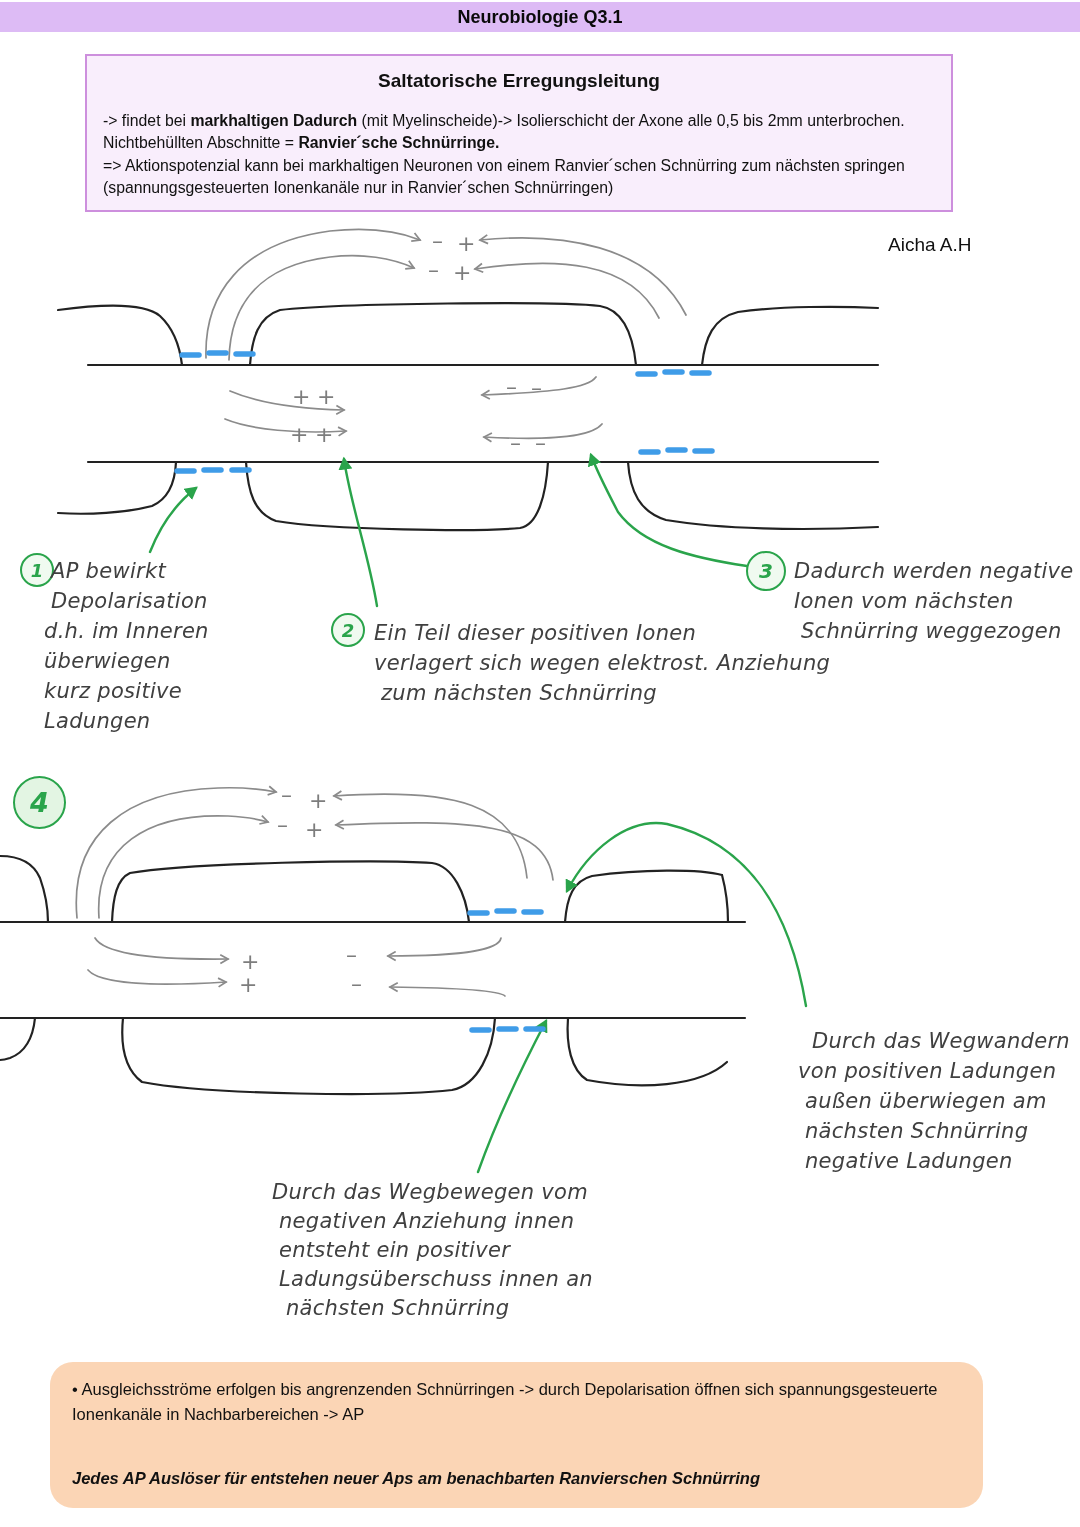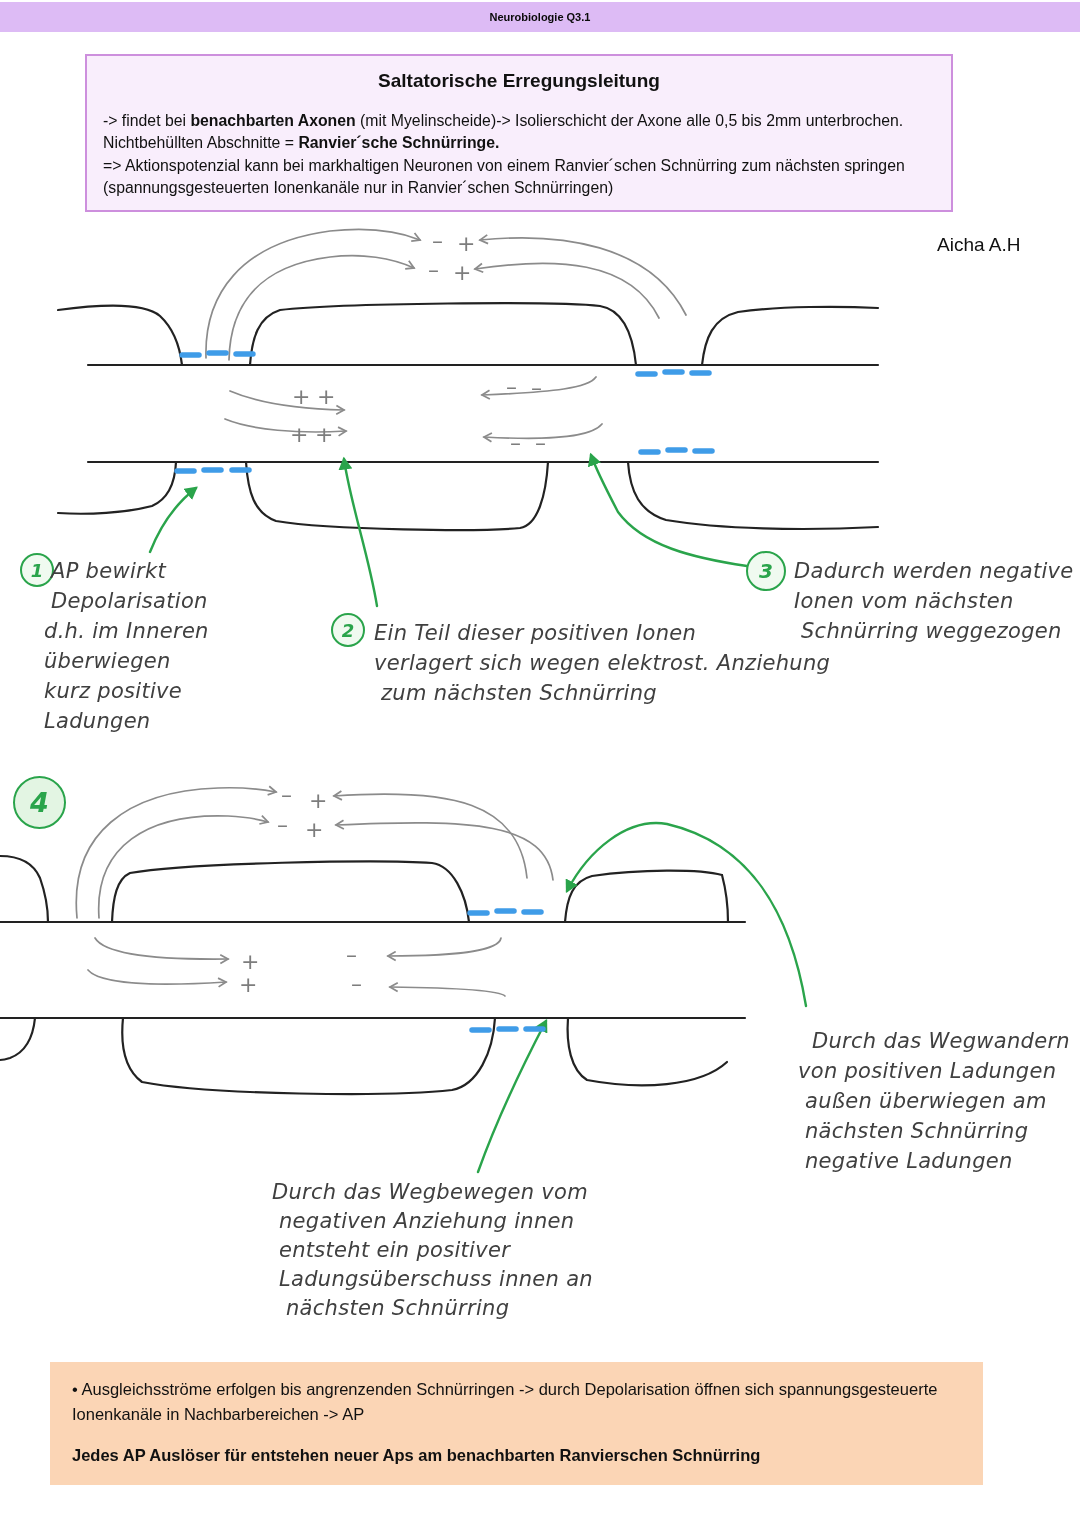--- a/index.html
+++ b/index.html
@@ -1,59 +1,59 @@
 <!DOCTYPE html>
 <html><head>
 <meta charset="utf-8">
 <style>
   html,body{margin:0;padding:0;background:#fff;}
   .page{position:relative;width:1080px;height:1527px;background:#ffffff;overflow:hidden;
         font-family:"Liberation Sans",sans-serif;color:#111;}
   .header-bar{position:absolute;left:0;top:2px;width:1080px;height:30px;background:#ddbbf5;
         display:flex;align-items:center;justify-content:center;}
-  .header-bar span{font-size:11px;font-weight:bold;color:#0a0a0a;}
+  .header-bar span{font-size:18px;font-weight:bold;color:#0a0a0a;}
   .info-box{position:absolute;left:85px;top:54px;width:868px;background:#f9eefc;
         border:2px solid #cd8fdd;box-sizing:border-box;padding:8px 16px 10px 16px;}
   .info-title{text-align:center;font-size:19px;font-weight:bold;margin:6px 0 18px 0;}
   .info-text{margin:0;font-size:15.8px;line-height:1.42;}
-  .author{position:absolute;left:937px;top:234px;font-size:19px;color:#111;}
+  .author{position:absolute;left:888px;top:234px;font-size:19px;color:#111;}
   svg.drawing{position:absolute;left:0;top:0;width:1080px;height:1527px;pointer-events:none;}
   .hw{position:absolute;color:#404040;font-family:"DejaVu Sans",sans-serif;font-style:italic;
       font-size:21px;line-height:30px;white-space:pre;letter-spacing:.3px;}
   .num{position:absolute;border:2.5px solid #2aa44b;border-radius:50%;background:#f0faf0;
       color:#2aa44b;display:flex;align-items:center;justify-content:center;
       font-family:"DejaVu Sans",sans-serif;font-style:italic;font-weight:bold;}
   .num-1{left:20px;top:553px;width:30px;height:30px;font-size:18px;}
   .num-2{left:331px;top:613px;width:30px;height:30px;font-size:18px;}
   .num-3{left:746px;top:551px;width:36px;height:36px;font-size:20px;}
   .num-4{left:13px;top:776px;width:49px;height:49px;font-size:27px;background:#e3f5e3;}
   .note-1{left:44px;top:556px;}
   .note-2{left:374px;top:618px;}
   .note-3{left:794px;top:556px;}
   .note-right{left:798px;top:1026px;}
   .note-bottom{left:272px;top:1178px;line-height:29px;}
   .summary-box{position:absolute;left:50px;top:1362px;width:933px;box-sizing:border-box;
-      background:#fbd5b5;padding:15px 22px 18px 22px;font-size:16.5px;line-height:1.5;}
-  .summary-box .bold-line{font-weight:bold;margin-top:16px;}
+      background:#fbd5b5;padding:15px 22px 18px 22px;font-size:16.5px;line-height:1.5;border-radius:23px;}
+  .summary-box .bold-line{font-weight:bold;margin-top:39px;font-style:italic;}
   
   .gsym text{font-family:"DejaVu Sans",sans-serif;font-size:22px;fill:#7d7d7d;}
   .bminus line{stroke:#3f9ce8;stroke-width:5.5;stroke-linecap:round;}
 </style>
 </head>
 <body>
 
 <div class="page">
 
   <div class="header-bar">
     <span>Neurobiologie Q3.1</span>
   </div>
 
   <div class="info-box">
     <div class="info-title">Saltatorische Erregungsleitung</div>
-    <p class="info-text"><span>-&gt; findet bei </span><b>benachbarten Axonen</b><span> (mit Myelinscheide)-&gt; Isolierschicht der Axone alle 0,5 bis 2mm unterbrochen. Nichtbehüllten Abschnitte = </span><b>Ranvier´sche Schnürringe.</b></p>
+    <p class="info-text"><span>-&gt; findet bei </span><b>markhaltigen Dadurch</b><span> (mit Myelinscheide)-&gt; Isolierschicht der Axone alle 0,5 bis 2mm unterbrochen. Nichtbehüllten Abschnitte = </span><b>Ranvier´sche Schnürringe.</b></p>
     <p class="info-text"><span>=&gt; Aktionspotenzial kann bei markhaltigen Neuronen von einem Ranvier´schen Schnürring zum nächsten springen (spannungsgesteuerten Ionenkanäle nur in Ranvier´schen Schnürringen)</span></p>
   </div>
 
   <div class="author">Aicha A.H</div>
 
   <svg class="drawing" viewBox="0 0 1080 1527">
     <defs>
       <marker id="mg" viewBox="0 0 10 10" refX="8" refY="5" markerWidth="11" markerHeight="11" orient="auto" markerUnits="userSpaceOnUse">
         <path d="M1,1 L8,5 L1,9" fill="none" stroke="#8b8b8b" stroke-width="1.6"></path>
       </marker>

